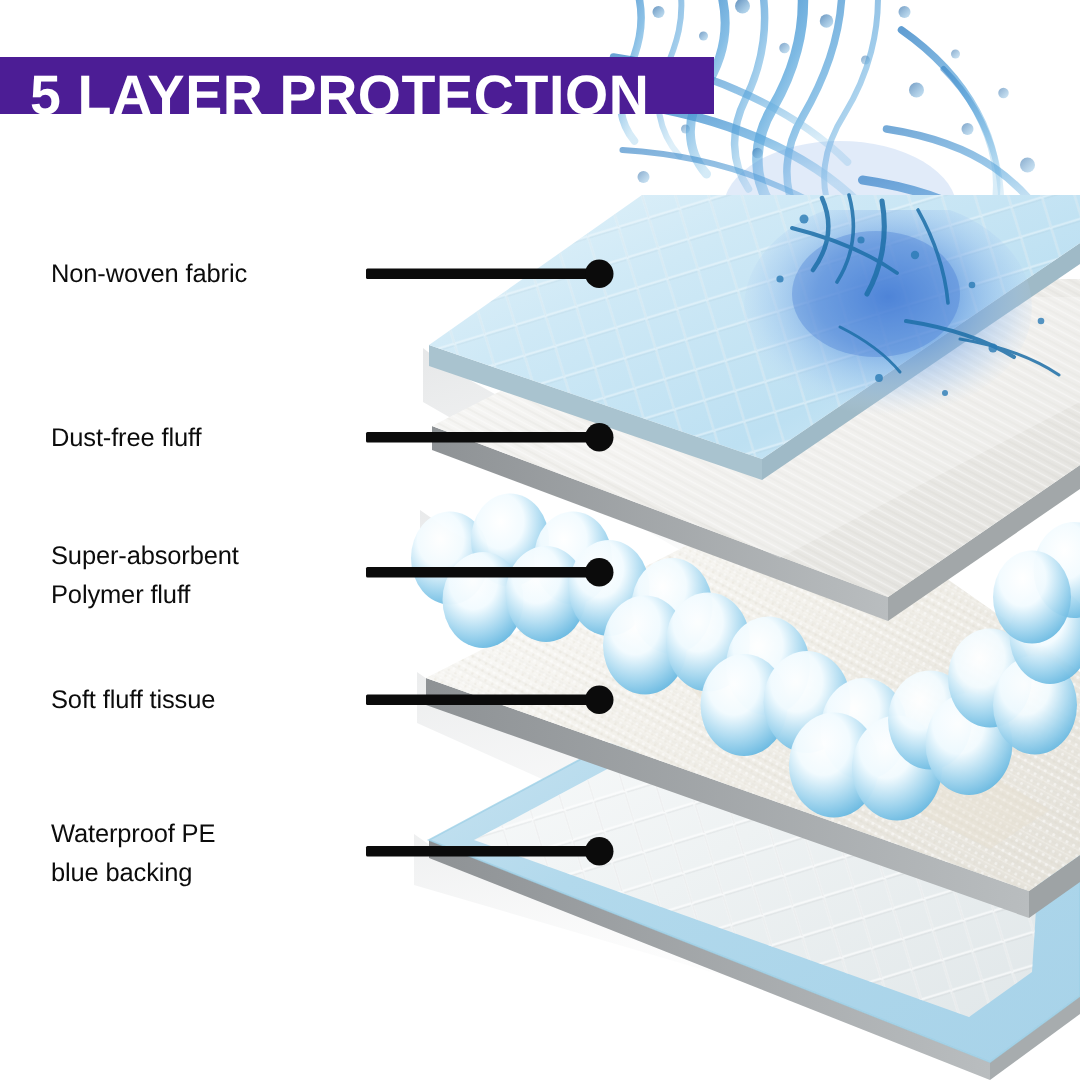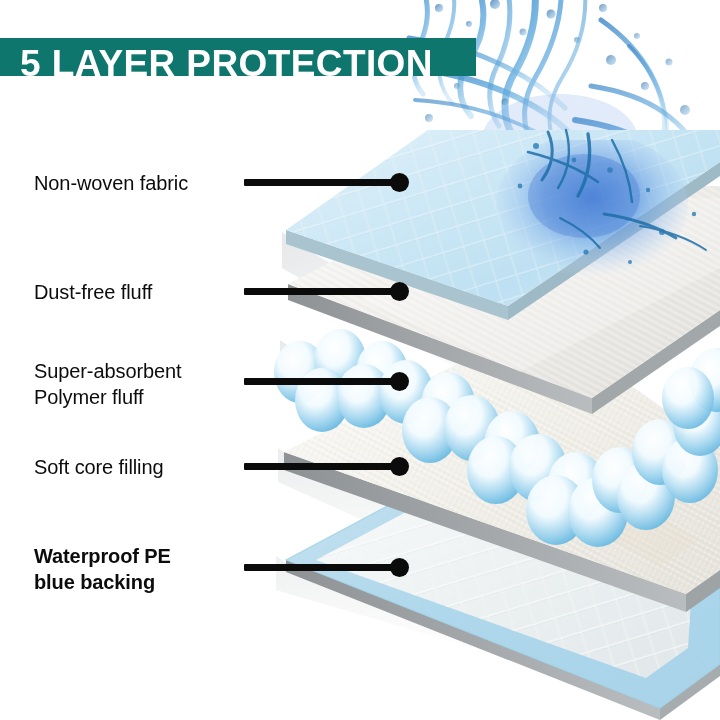--- a/index.html
+++ b/index.html
@@ -26,21 +26,21 @@
     pointer-events: none;
   }
 
   
   .header-bar {
     position: absolute;
     left: 0;
     top: 38px;
     width: 476px;
     height: 38px;
-    background: #0f766e;
+    background: #4c1d95;
     z-index: 30;
   }
   .header-title {
     position: absolute;
     left: 20px;
     top: 0;
     height: 51px;
     line-height: 51px;
     color: #ffffff;
     font-family: "Liberation Sans", sans-serif;
@@ -64,21 +64,21 @@
   .labels {
     position: absolute;
     left: 0; top: 0;
     width: 720px; height: 720px;
     z-index: 40;
   }
   .label-text {
     position: absolute;
     color: #0c0c0c;
     font-family: "Liberation Sans", sans-serif;
-    font-size: 20px;
+    font-size: 17px;
     font-weight: 400;
     line-height: 26px;
     letter-spacing: -0.1px;
     white-space: pre-line;
     text-align: left;
   }
   .leader {
     position: absolute;
     height: 7px;
     background: #0b0b0b;
@@ -349,23 +349,23 @@
 
     <div class="label-text" style="left:34px; top:279px;">Dust-free fluff</div>
     <div class="leader" style="left:244px; top:287.5px; width:156px;"></div>
     <div class="leader-dot" style="left:390px; top:281.5px;"></div>
 
     <div class="label-text" style="left:34px; top:358px;">Super-absorbent
 Polymer fluff</div>
     <div class="leader" style="left:244px; top:377.5px; width:156px;"></div>
     <div class="leader-dot" style="left:390px; top:371.5px;"></div>
 
-    <div class="label-text" style="left:34px; top:454px;">Soft core filling</div>
+    <div class="label-text" style="left:34px; top:454px;">Soft fluff tissue</div>
     <div class="leader" style="left:244px; top:462.5px; width:156px;"></div>
     <div class="leader-dot" style="left:390px; top:456.5px;"></div>
 
-    <div class="label-text" style="left:34px; top:543px;font-weight:bold;">Waterproof PE
+    <div class="label-text" style="left:34px; top:543px;">Waterproof PE
 blue backing</div>
     <div class="leader" style="left:244px; top:563.5px; width:156px;"></div>
     <div class="leader-dot" style="left:390px; top:557.5px;"></div>
 
   </div>
 </div>
 
 </body></html>

